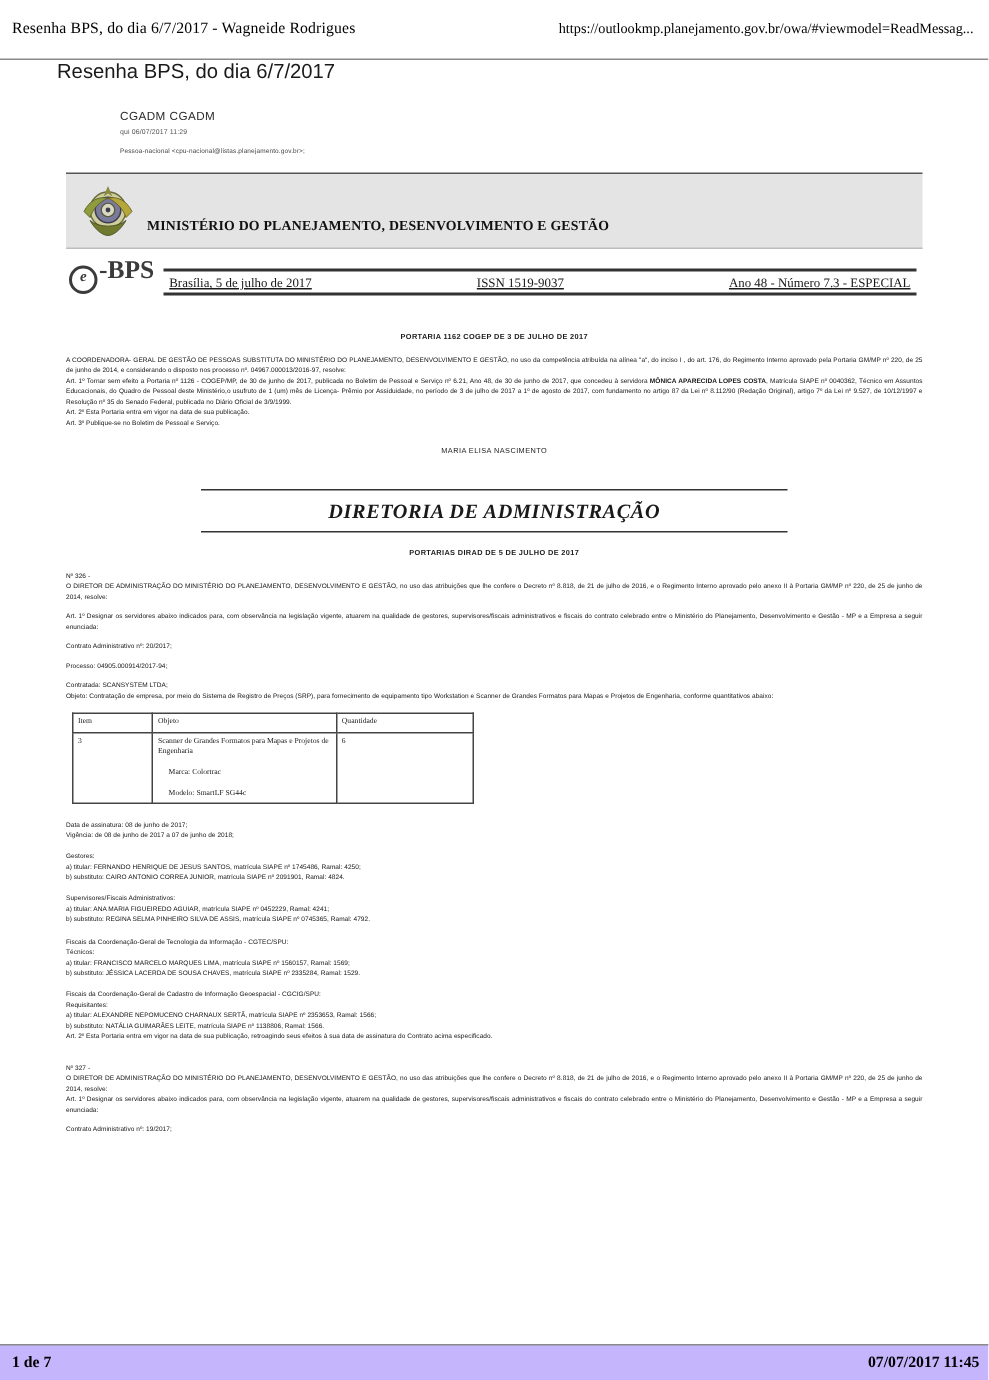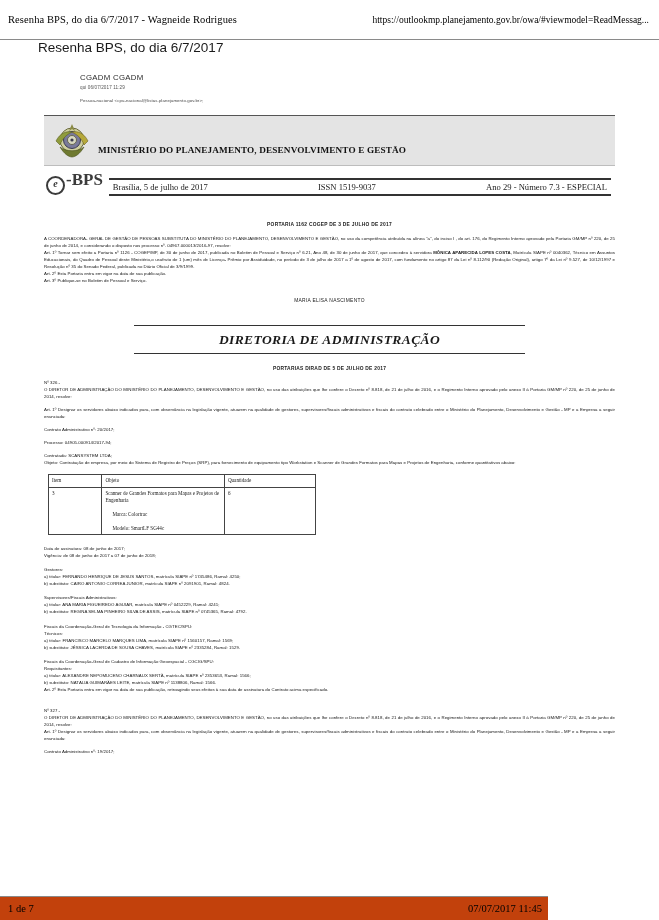--- a/index.html
+++ b/index.html
@@ -38,32 +38,33 @@
     max-width: 340px;
     overflow: hidden;
     text-overflow: ellipsis;
   }
 
   
   .print-footer {
     position: absolute;
     left: 0;
     bottom: 0;
-    width: 548px;
+    width: 659px;
     height: 24px;
     border-top: 1px solid #8a8a8a;
     display: flex;
     align-items: center;
     justify-content: space-between;
     padding: 0 6px 0 8px;
     box-sizing: border-box;
     font-family: "Liberation Serif", serif;
     font-size: 10.5px;
     color: #000;
-    background: #c2410c;
+    background: #c4b5fd;
+    font-weight: bold;
   }
 
   
   .page {
     position: absolute;
     top: 22px;
     left: 0;
     right: 0;
     bottom: 24px;
     overflow: hidden;
@@ -172,20 +173,21 @@
   .issue-line {
     flex: 1 1 auto;
     border-top: 2px solid #333;
     border-bottom: 2px solid #333;
     display: flex;
     justify-content: space-between;
     font-family: "Liberation Serif", serif;
     font-size: 8.6px;
     padding: 2px 4px 2px 4px;
     white-space: nowrap;
+    text-decoration: underline;
   }
 
   
   .doc { margin: 0 44px; padding-top: 14px; }
 
   .section-title {
     text-align: center;
     font-family: "Liberation Serif", serif;
     font-style: italic;
     font-weight: bold;
@@ -290,21 +292,21 @@
       </div>
     </div>
 
     <div class="issuebar">
       <div class="ebps-logo">
         <span class="ring">e</span><span>-BPS</span>
       </div>
       <div class="issue-line">
         <span>Brasília, 5 de julho de 2017</span>
         <span>ISSN 1519-9037</span>
-        <span>Ano 29 - Número 7.3 - ESPECIAL</span>
+        <span>Ano 48 - Número 7.3 - ESPECIAL</span>
       </div>
     </div>
   </div>
 
   <div class="doc">
 
     <div class="portaria-head">PORTARIA 1162 COGEP DE 3 DE JULHO DE 2017</div>
 
     <div class="body-text">
       <p>A COORDENADORA- GERAL DE GESTÃO DE PESSOAS SUBSTITUTA DO MINISTÉRIO DO PLANEJAMENTO, DESENVOLVIMENTO E GESTÃO, no uso da competência atribuída na alínea "a", do inciso I , do art. 176, do Regimento Interno aprovado pela Portaria GM/MP nº 220, de 25 de junho de 2014, e considerando o disposto nos processo nº. 04967.000013/2016-97, resolve:</p>

